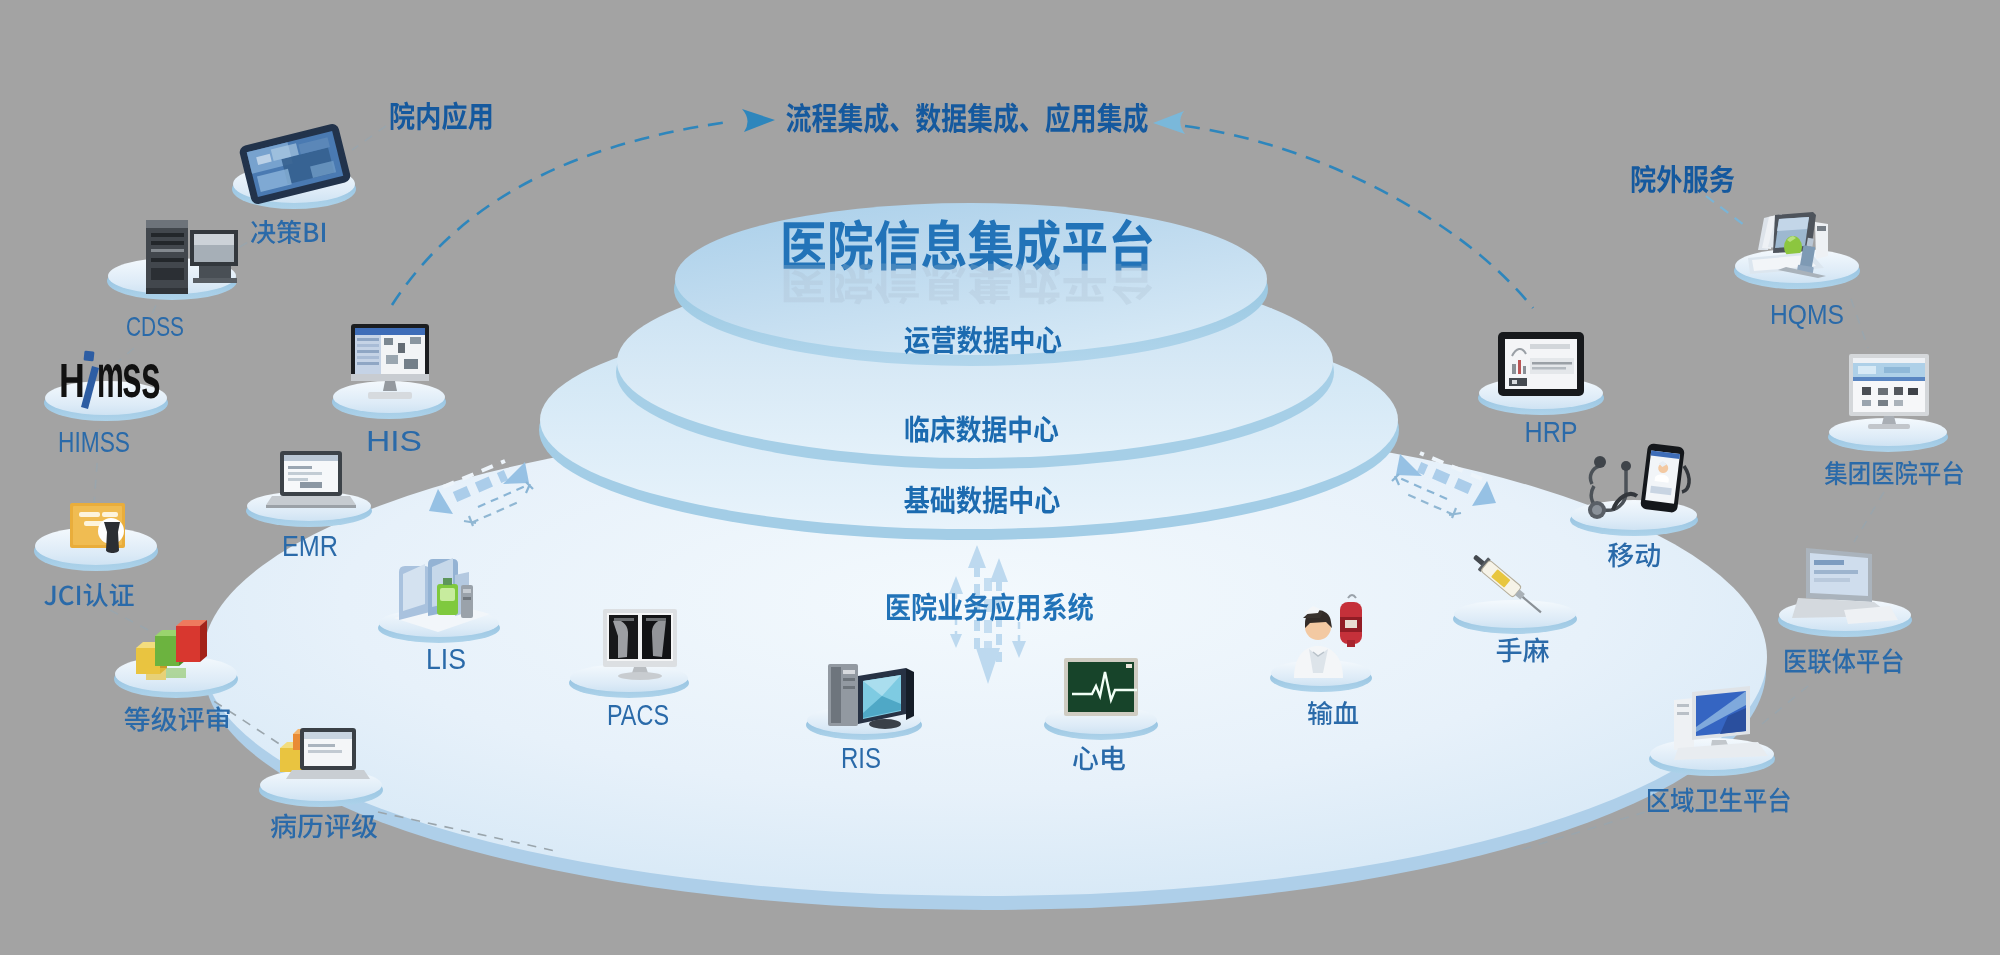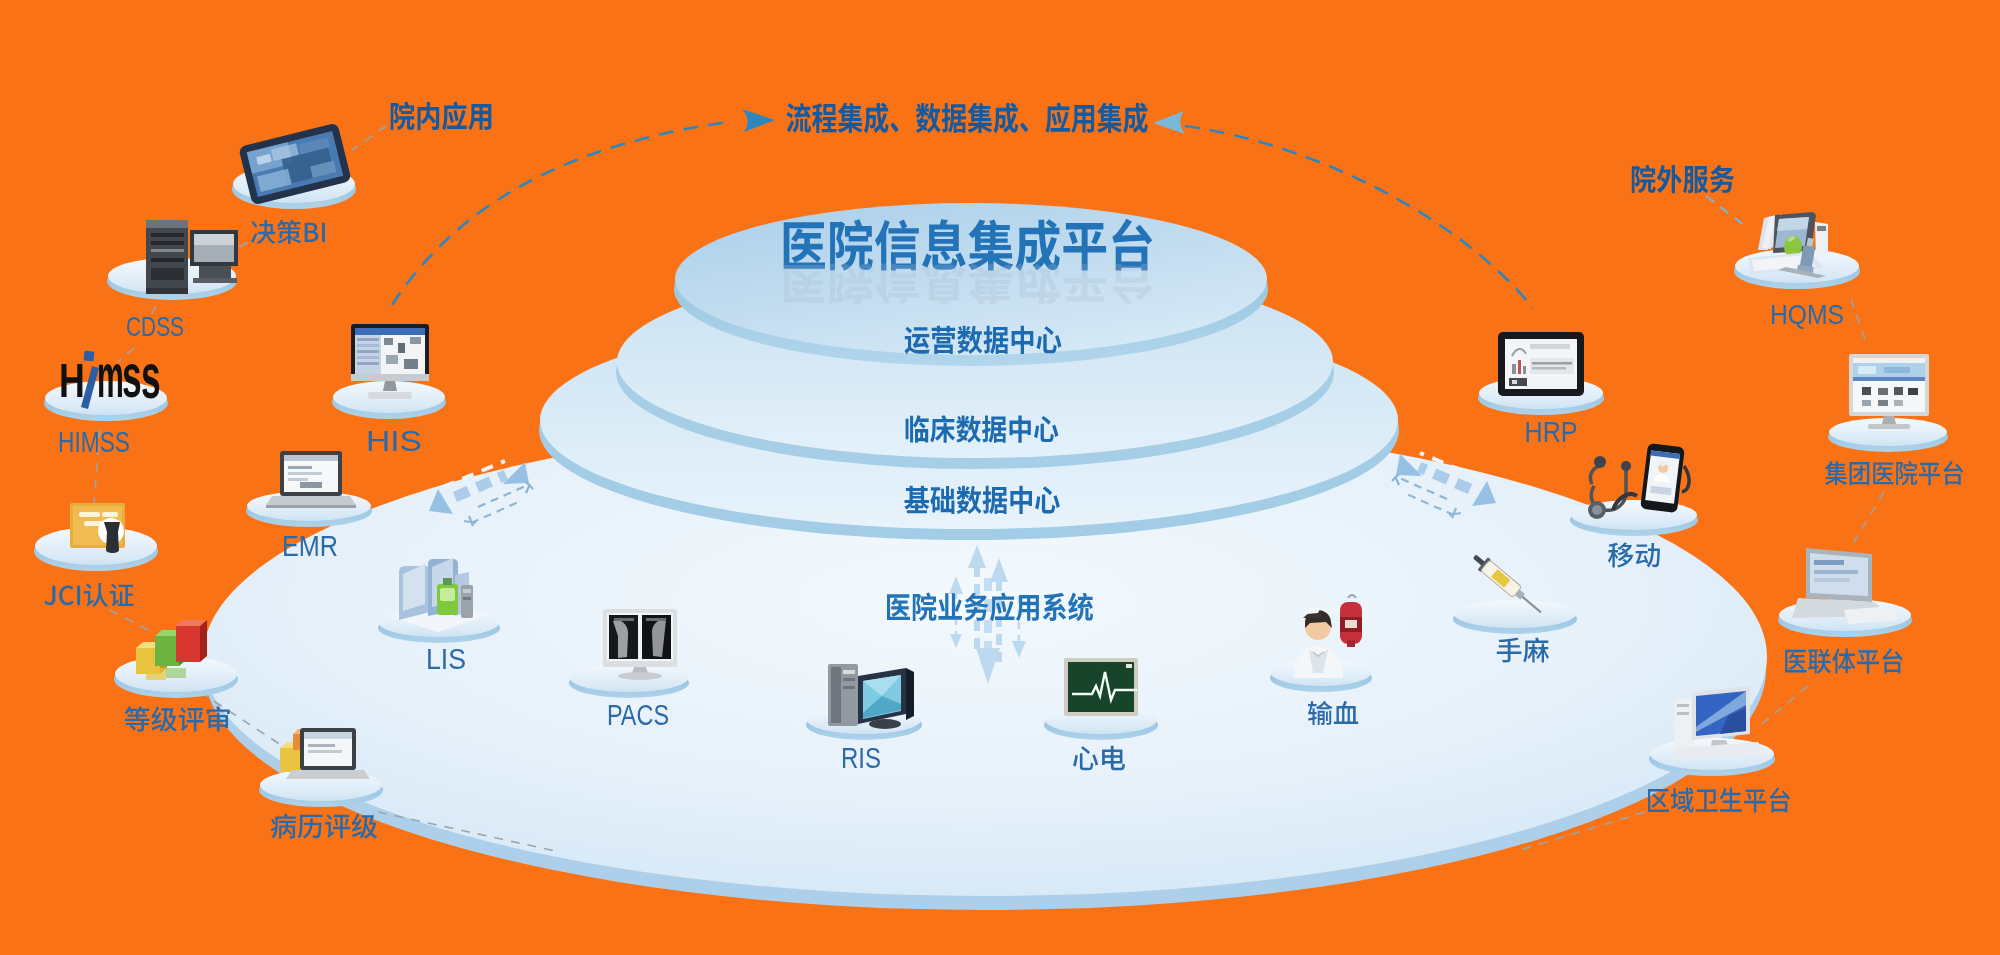--- a/index.html
+++ b/index.html
@@ -1,16 +1,16 @@
 <!DOCTYPE html>
 <html><head>
 <meta charset="utf-8">
 <style>
 html,body{margin:0;padding:0;background:#fff}
-#stage{position:relative;width:2000px;height:955px;background:#f97316;overflow:hidden;font-family:"Liberation Sans",sans-serif}
+#stage{position:relative;width:2000px;height:955px;background:#a3a3a3;overflow:hidden;font-family:"Liberation Sans",sans-serif}
 </style>
 </head>
 <body>
 <div id="stage">
 <svg width="2000" height="955" viewBox="0 0 2000 955">
 <defs>
   <radialGradient id="gBase" cx="49%" cy="38%" r="80%">
     <stop offset="0%" stop-color="#f3f9fd"></stop>
     <stop offset="50%" stop-color="#e7f1fa"></stop>
     <stop offset="82%" stop-color="#d6e8f6"></stop>

